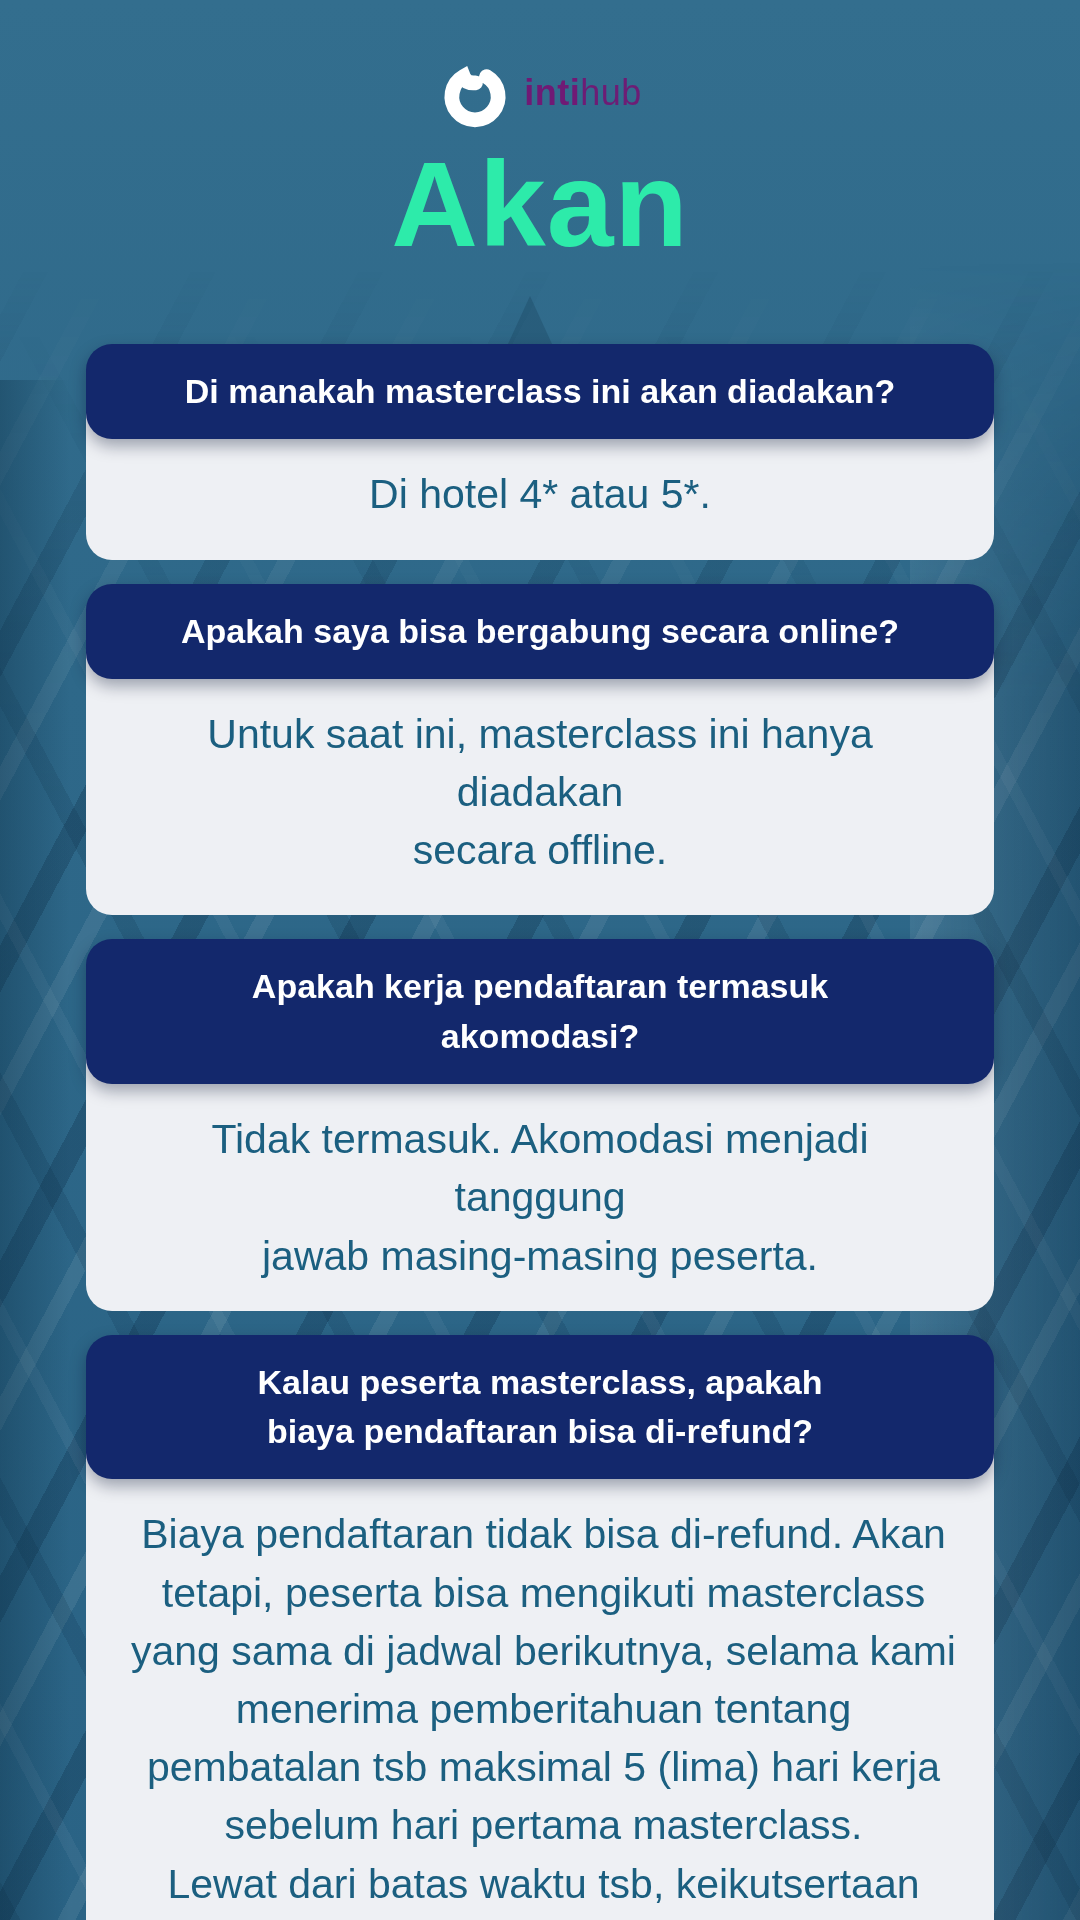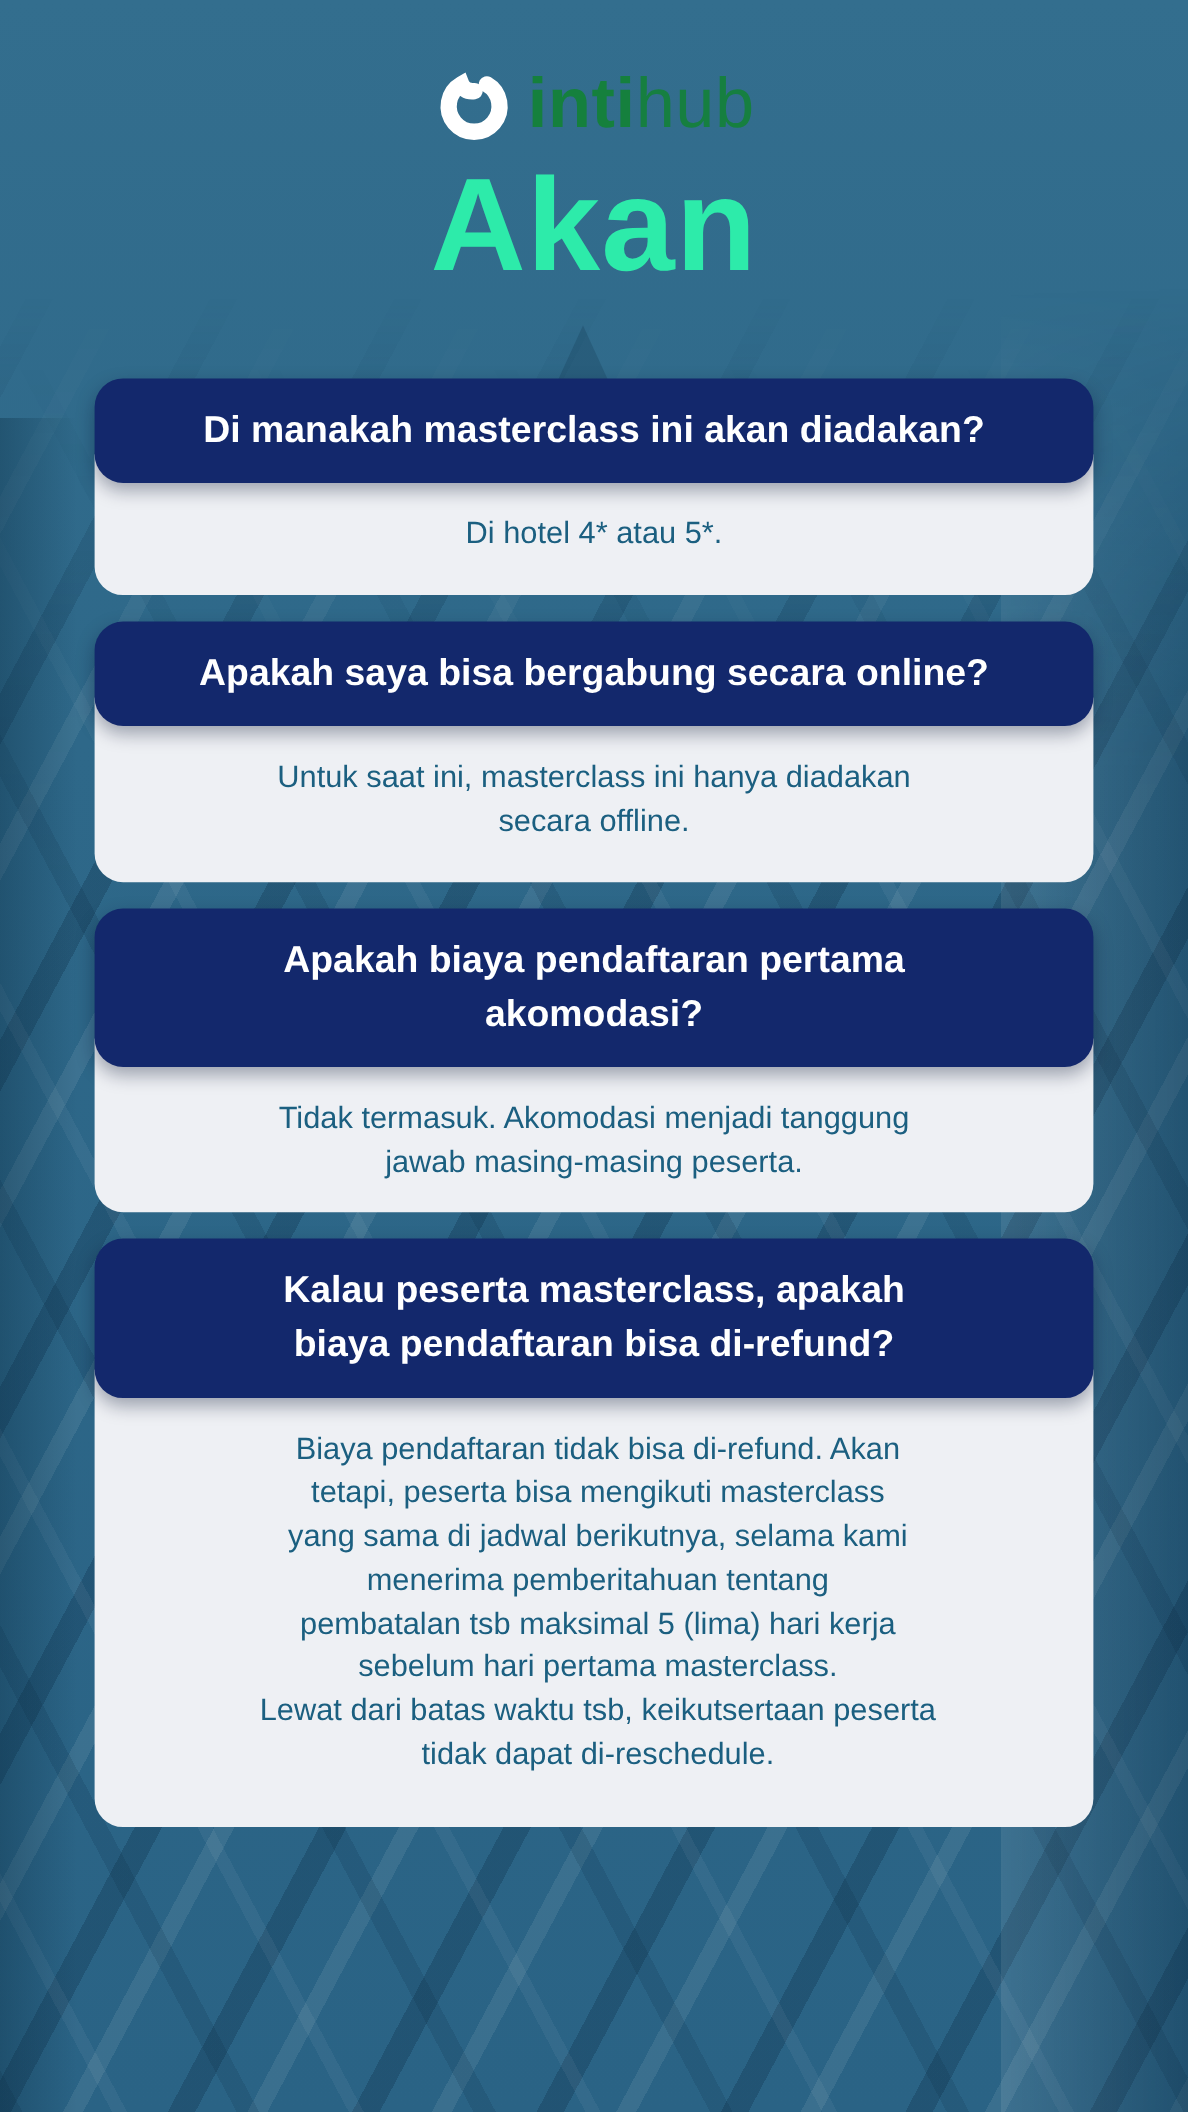--- a/index.html
+++ b/index.html
@@ -59,21 +59,21 @@
   .content { position: relative; z-index: 1; }
 
   .logo-row {
     margin-top: 56px;
     display: flex;
     justify-content: center;
     align-items: center;
     gap: 12px;
   }
   .logo-icon { width: 74px; height: 74px; display: block; }
-  .logo-word { color: #15803d; font-size: 64px; line-height: 1; letter-spacing: 0.5px; }
+  .logo-word { color: #701a75; font-size: 36px; line-height: 1; letter-spacing: 0.5px; }
   .logo-word .w1 { font-weight: 700; }
   .logo-word .w2 { font-weight: 400; opacity: 0.96; }
 
   .page-title {
     margin: 14px 0 0 0;
     text-align: center;
     font-size: 120px;
     line-height: 1.0;
     font-weight: 800;
     letter-spacing: 1px;
@@ -106,21 +106,21 @@
   }
 
   .faq-answer {
     position: relative;
     z-index: 1;
     background: #eef0f4;
     border-radius: 0 0 26px 26px;
     margin-top: -26px;
     padding: 52px 36px 36px;
     color: #1b5f80;
-    font-size: 28px;
+    font-size: 41px;
     line-height: 1.42;
     text-align: center;
     white-space: pre-line;
   }
   .faq-card:nth-child(3) .faq-answer { padding-bottom: 26px; }
   .faq-card:nth-child(4) .faq-answer { padding-bottom: 46px; padding-left: 43px; }
 </style>
 </head>
 <body>
 
@@ -148,21 +148,21 @@
       <div class="faq-answer">Di hotel 4* atau 5*.</div>
     </div>
 
     <div class="faq-card">
       <div class="faq-question">Apakah saya bisa bergabung secara online?</div>
       <div class="faq-answer">Untuk saat ini, masterclass ini hanya diadakan
 secara offline.</div>
     </div>
 
     <div class="faq-card">
-      <div class="faq-question">Apakah biaya pendaftaran pertama
+      <div class="faq-question">Apakah kerja pendaftaran termasuk
 akomodasi?</div>
       <div class="faq-answer">Tidak termasuk. Akomodasi menjadi tanggung
 jawab masing-masing peserta.</div>
     </div>
 
     <div class="faq-card">
       <div class="faq-question">Kalau peserta masterclass, apakah
 biaya pendaftaran bisa di-refund?</div>
       <div class="faq-answer">Biaya pendaftaran tidak bisa di-refund. Akan
 tetapi, peserta bisa mengikuti masterclass

